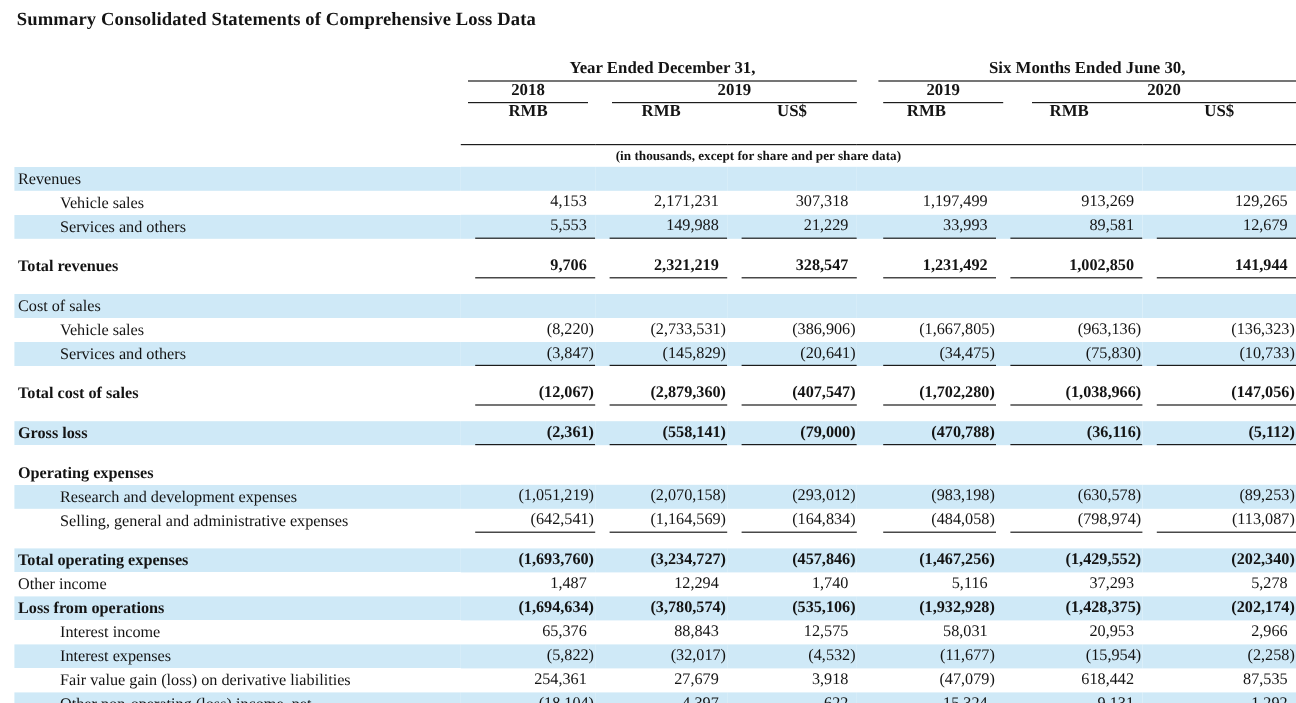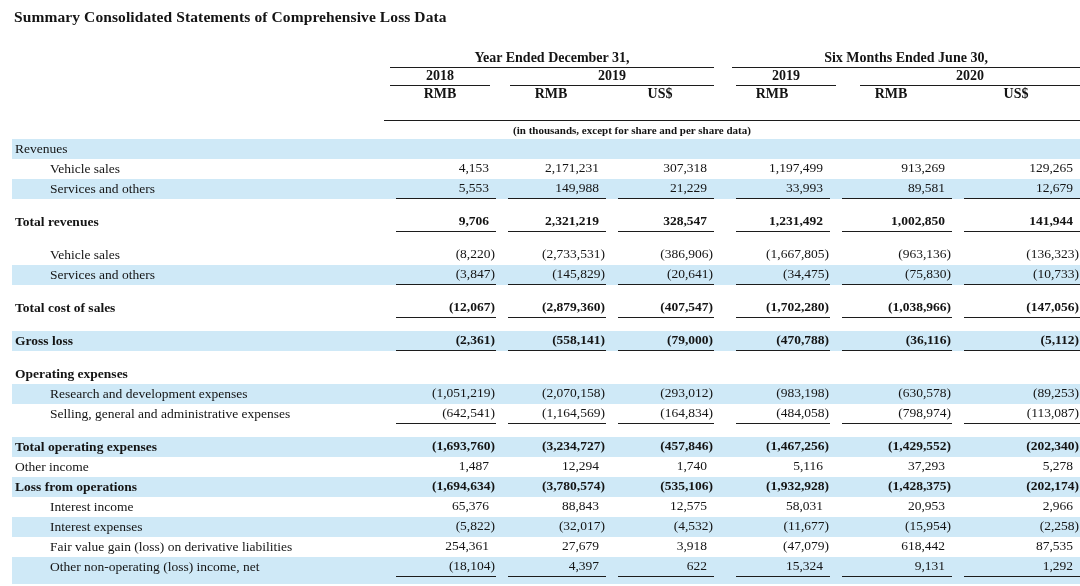--- a/index.html
+++ b/index.html
@@ -193,20 +193,41 @@
           <td class="num">
             <div class="vw u"><span class="nv">1,002,850</span></div>
           </td>
           <td class="num">
             <div class="vw u"><span class="nv">141,944</span></div>
           </td>
         </tr>
         <tr class="spacer">
           <td colspan="7"></td>
         </tr>
+        <tr class="shaded ">
+          <td class="label-cell indent-0">Cost of sales</td>
+          <td class="num">
+            <div class="vw"><span class="nv"></span></div>
+          </td>
+          <td class="num">
+            <div class="vw"><span class="nv"></span></div>
+          </td>
+          <td class="num">
+            <div class="vw"><span class="nv"></span></div>
+          </td>
+          <td class="num grp">
+            <div class="vw"><span class="nv"></span></div>
+          </td>
+          <td class="num">
+            <div class="vw"><span class="nv"></span></div>
+          </td>
+          <td class="num">
+            <div class="vw"><span class="nv"></span></div>
+          </td>
+        </tr>
         <tr class="">
           <td class="label-cell indent-1">Vehicle sales</td>
           <td class="num">
             <div class="vw"><span class="nv neg">(8,220)</span></div>
           </td>
           <td class="num">
             <div class="vw"><span class="nv neg">(2,733,531)</span></div>
           </td>
           <td class="num">
             <div class="vw"><span class="nv neg">(386,906)</span></div>

